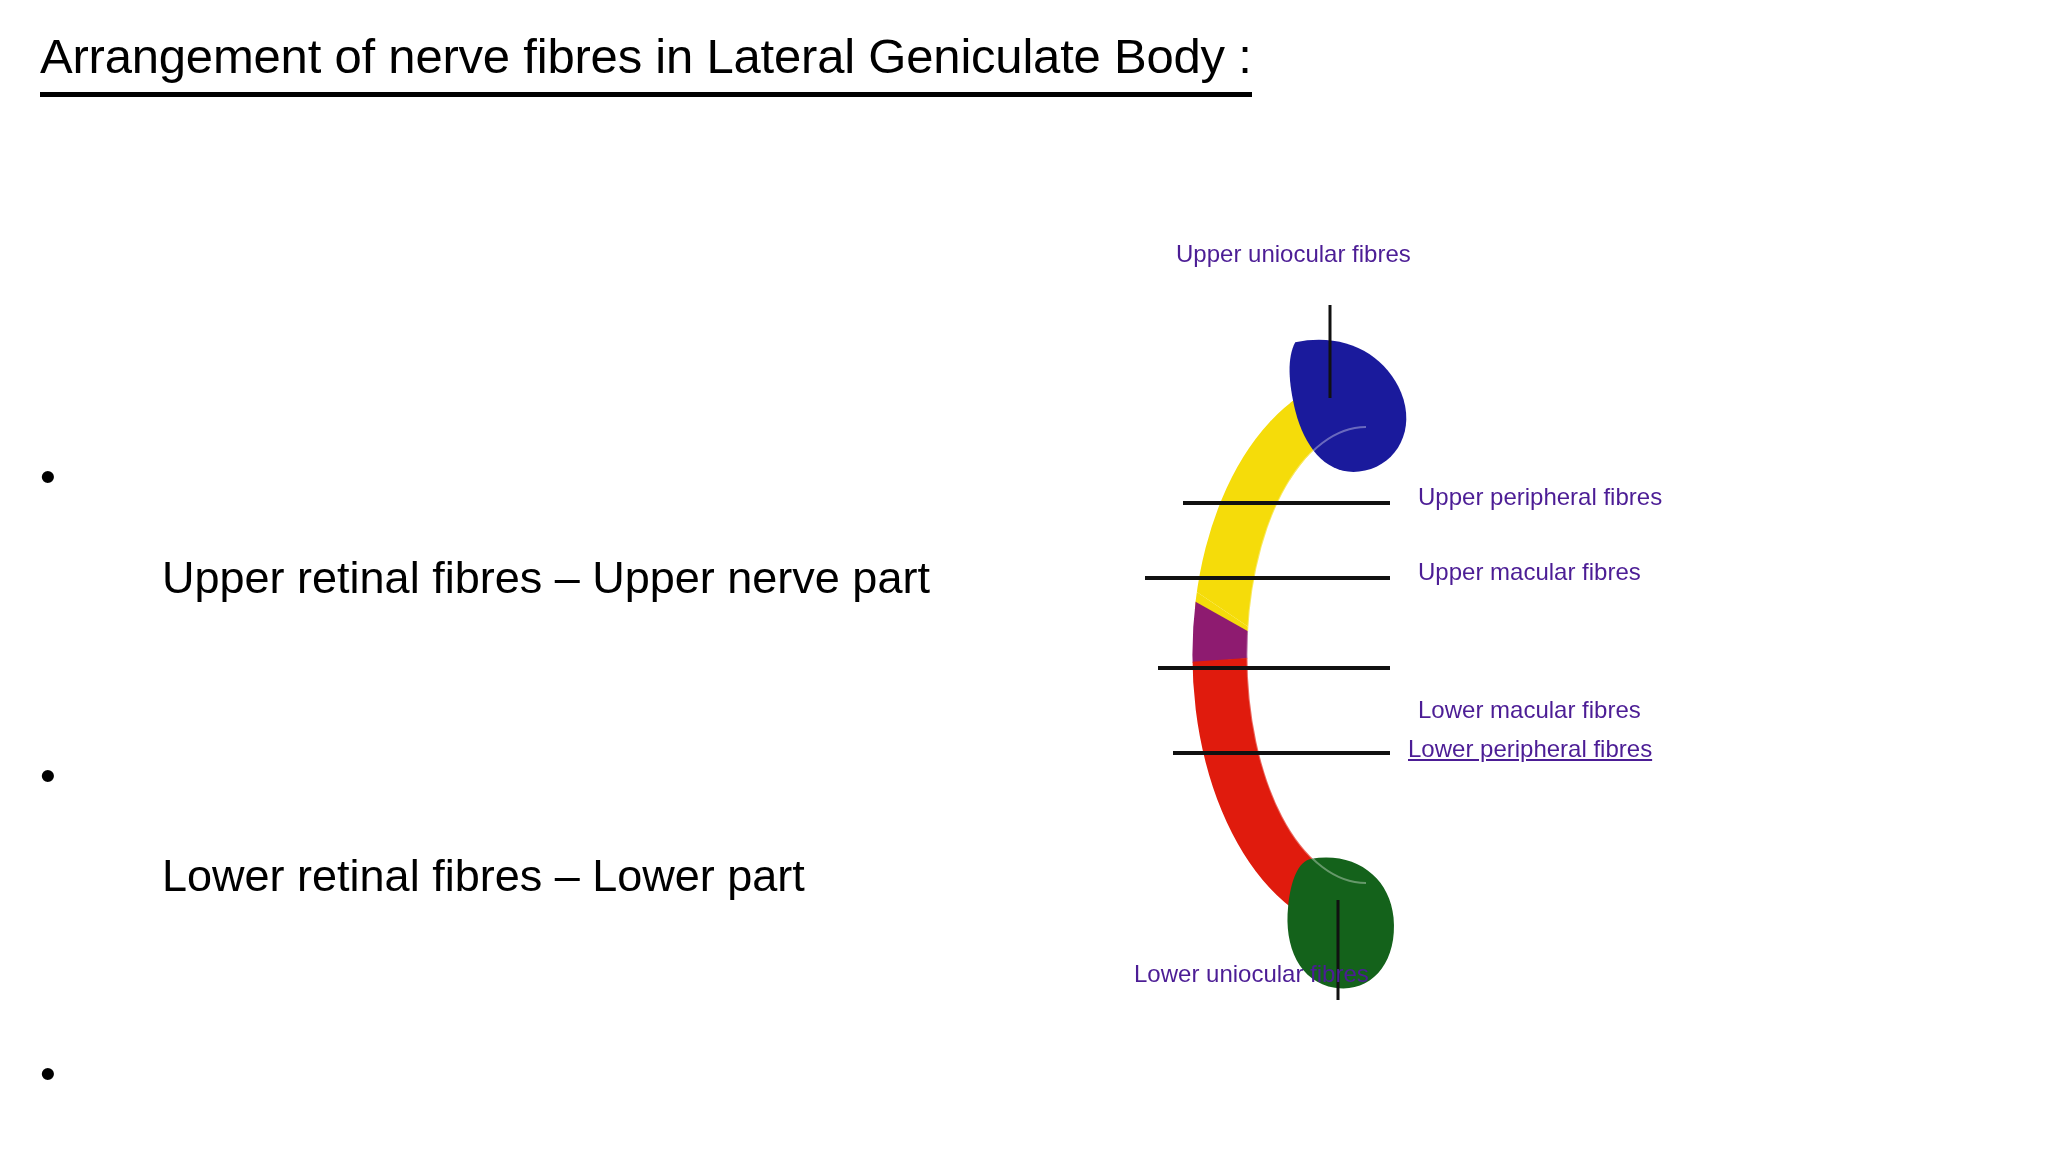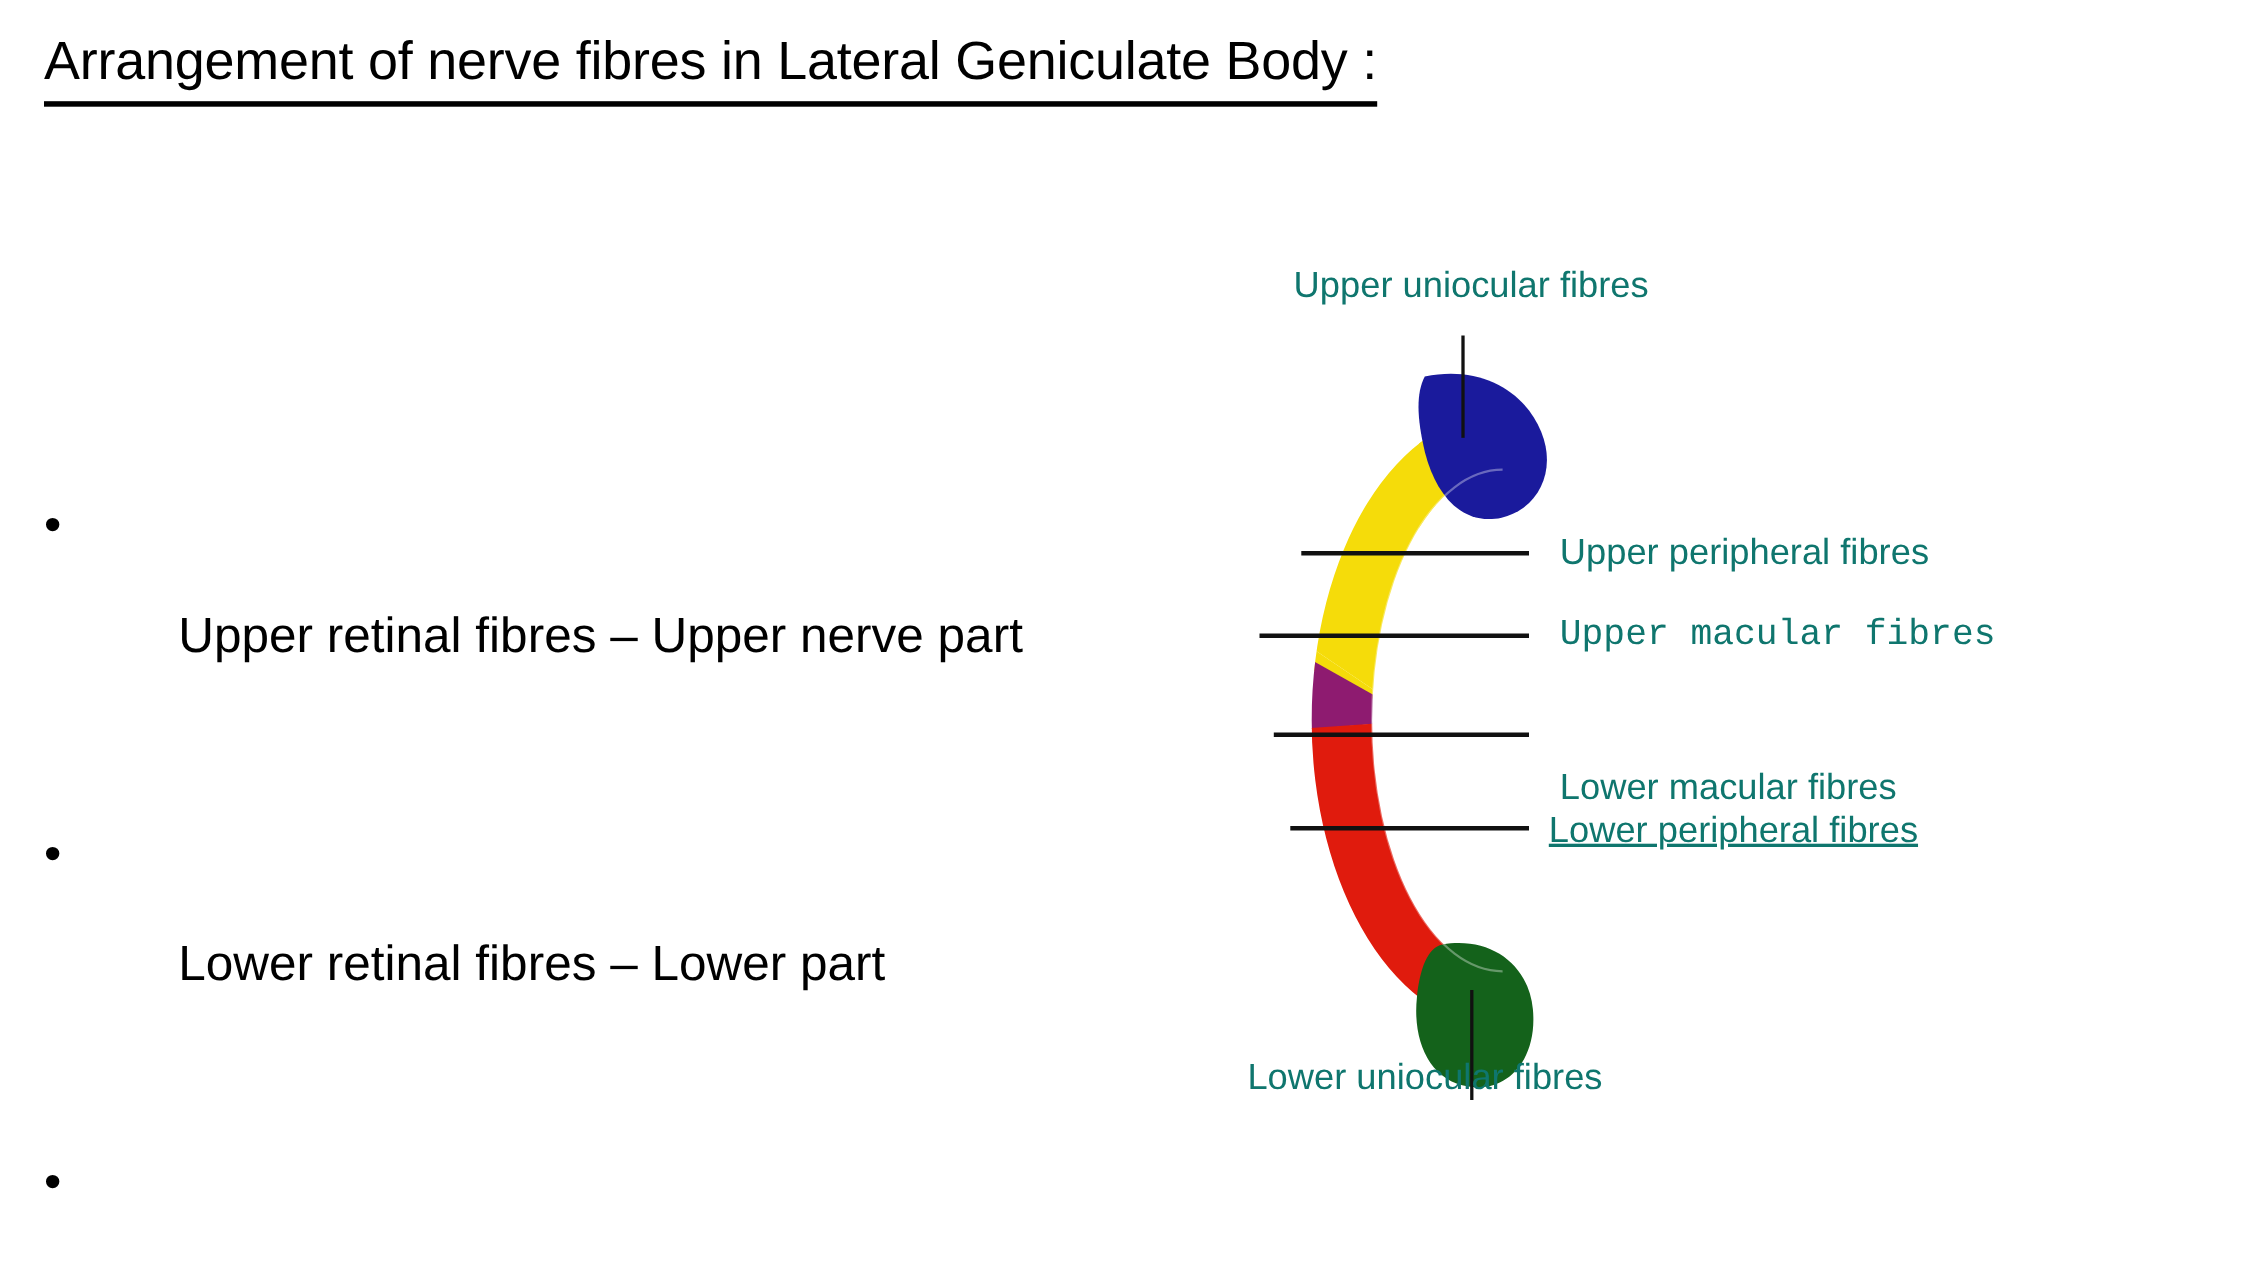--- a/index.html
+++ b/index.html
@@ -79,28 +79,28 @@
     position: absolute;
     left: 0;
     top: 0;
     width: 950px;
     height: 900px;
   }
 
   .fig-label {
     position: absolute;
     font-family: "Liberation Sans", sans-serif;
-    font-size: 33px;
-    color: #0f766e;
+    font-size: 24px;
+    color: #4c1d95;
     white-space: nowrap;
     line-height: 1;
   }
   .lbl-upper-uniocular { left: 86px;  top: 42px; }
   .lbl-upper-peripheral{ left: 328px; top: 285px; }
-  .lbl-upper-macular   { left: 328px; top: 360px; font-family: Liberation Mono, monospace; }
+  .lbl-upper-macular   { left: 328px; top: 360px; }
   .lbl-lower-macular   { left: 328px; top: 450px; margin-top: 48px; }
   .lbl-lower-peripheral{ left: 318px; top: 537px; text-decoration: underline; }
   .lbl-lower-uniocular { left: 44px;  top: 762px; }
 </style>
 </head>
 <body>
 
 <div class="slide">
 
   <div class="slide-title">Arrangement of nerve fibres in Lateral Geniculate Body :</div>

